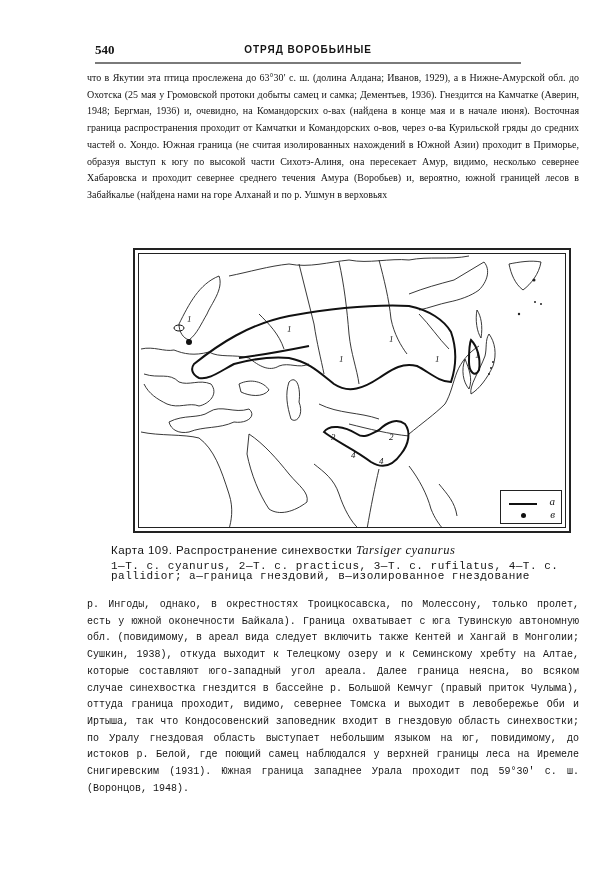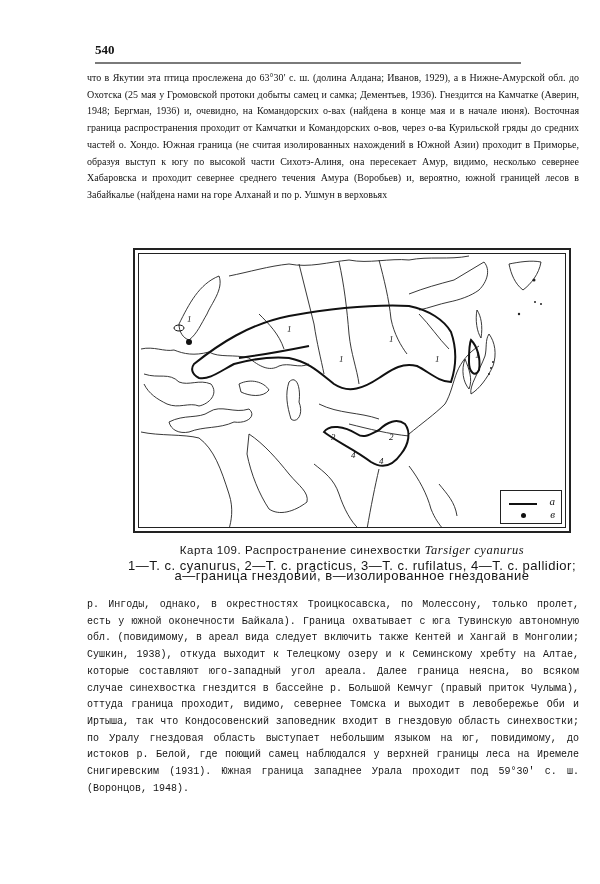--- a/index.html
+++ b/index.html
@@ -22,32 +22,33 @@
   .map-inner { width: 100%; height: 100%; border: 1px solid #222; box-sizing: border-box; position: relative; overflow: hidden; }
   .map-inner svg { position: absolute; left: 0; top: 0; }
   .legend-box { position: absolute; right: 3px; bottom: 3px; width: 60px; height: 32px;
                 border: 1px solid #222; background: #fff; }
   .legend-line { position: absolute; left: 8px; top: 12px; width: 28px; height: 2px; background: #111; }
   .legend-dot { position: absolute; left: 20px; top: 22px; width: 5px; height: 5px; border-radius: 50%; background: #111; }
   .legend-a, .legend-b { position: absolute; right: 6px; font-style: italic; font-size: 11px; }
   .legend-a { top: 4px; }
   .legend-b { top: 17px; }
   .map-label { position: absolute; font-style: italic; font-size: 9px; }
-  .caption { position: absolute; left: 80px; width: 450px; top: 543px; text-align: center; }
+  .caption { position: absolute; left: 64px; width: 450px; top: 543px; }
   .caption-title { font-family: "Liberation Sans", sans-serif; font-size: 11.5px; letter-spacing: 0.5px; }
   .caption-title i { font-family: "Liberation Serif", serif; font-size: 12.5px; }
-  .caption-legend { font-family: Liberation Sans, sans-serif; font-size: 13px; line-height: 10px; margin-top: 3px; letter-spacing: 0.5px; }
+  .caption-legend { font-family: Liberation Mono, monospace; font-size: 11px; line-height: 10px; margin-top: 3px; letter-spacing: 0.5px; }
 </style>
 </head>
 <body>
 
 <div class="page">
 
   <div class="header">
     <span class="page-num">540</span>
+    <div class="running-title">ОТРЯД ВОРОБЬИНЫЕ</div>
   </div>
   <div class="rule"></div>
 
   <div class="text-block" id="block1">
     <p>что в Якутии эта птица прослежена до 63°30′ с. ш. (долина Алдана; Иванов, 1929), а в Нижне-Амурской обл. до Охотска (25 мая у Громовской протоки добыты самец и самка; Дементьев, 1936). Гнездится на Камчатке (Аверин, 1948; Бергман, 1936) и, очевидно, на Командорских о-вах (найдена в конце мая и в начале июня). Восточная граница распространения проходит от Камчатки и Командорских о-вов, через о-ва Курильской гряды до средних частей о. Хондо. Южная граница (не считая изолированных нахождений в Южной Азии) проходит в Приморье, образуя выступ к югу по высокой части Сихотэ-Алиня, она пересекает Амур, видимо, несколько севернее Хабаровска и проходит севернее среднего течения Амура (Воробьев) и, вероятно, южной границей лесов в Забайкалье (найдена нами на горе Алханай и по р. Ушмун в верховьях</p>
   </div>
 
   <div class="map-frame">
     <div class="map-inner">
       <svg width="428" height="275" viewBox="0 0 428 275">

